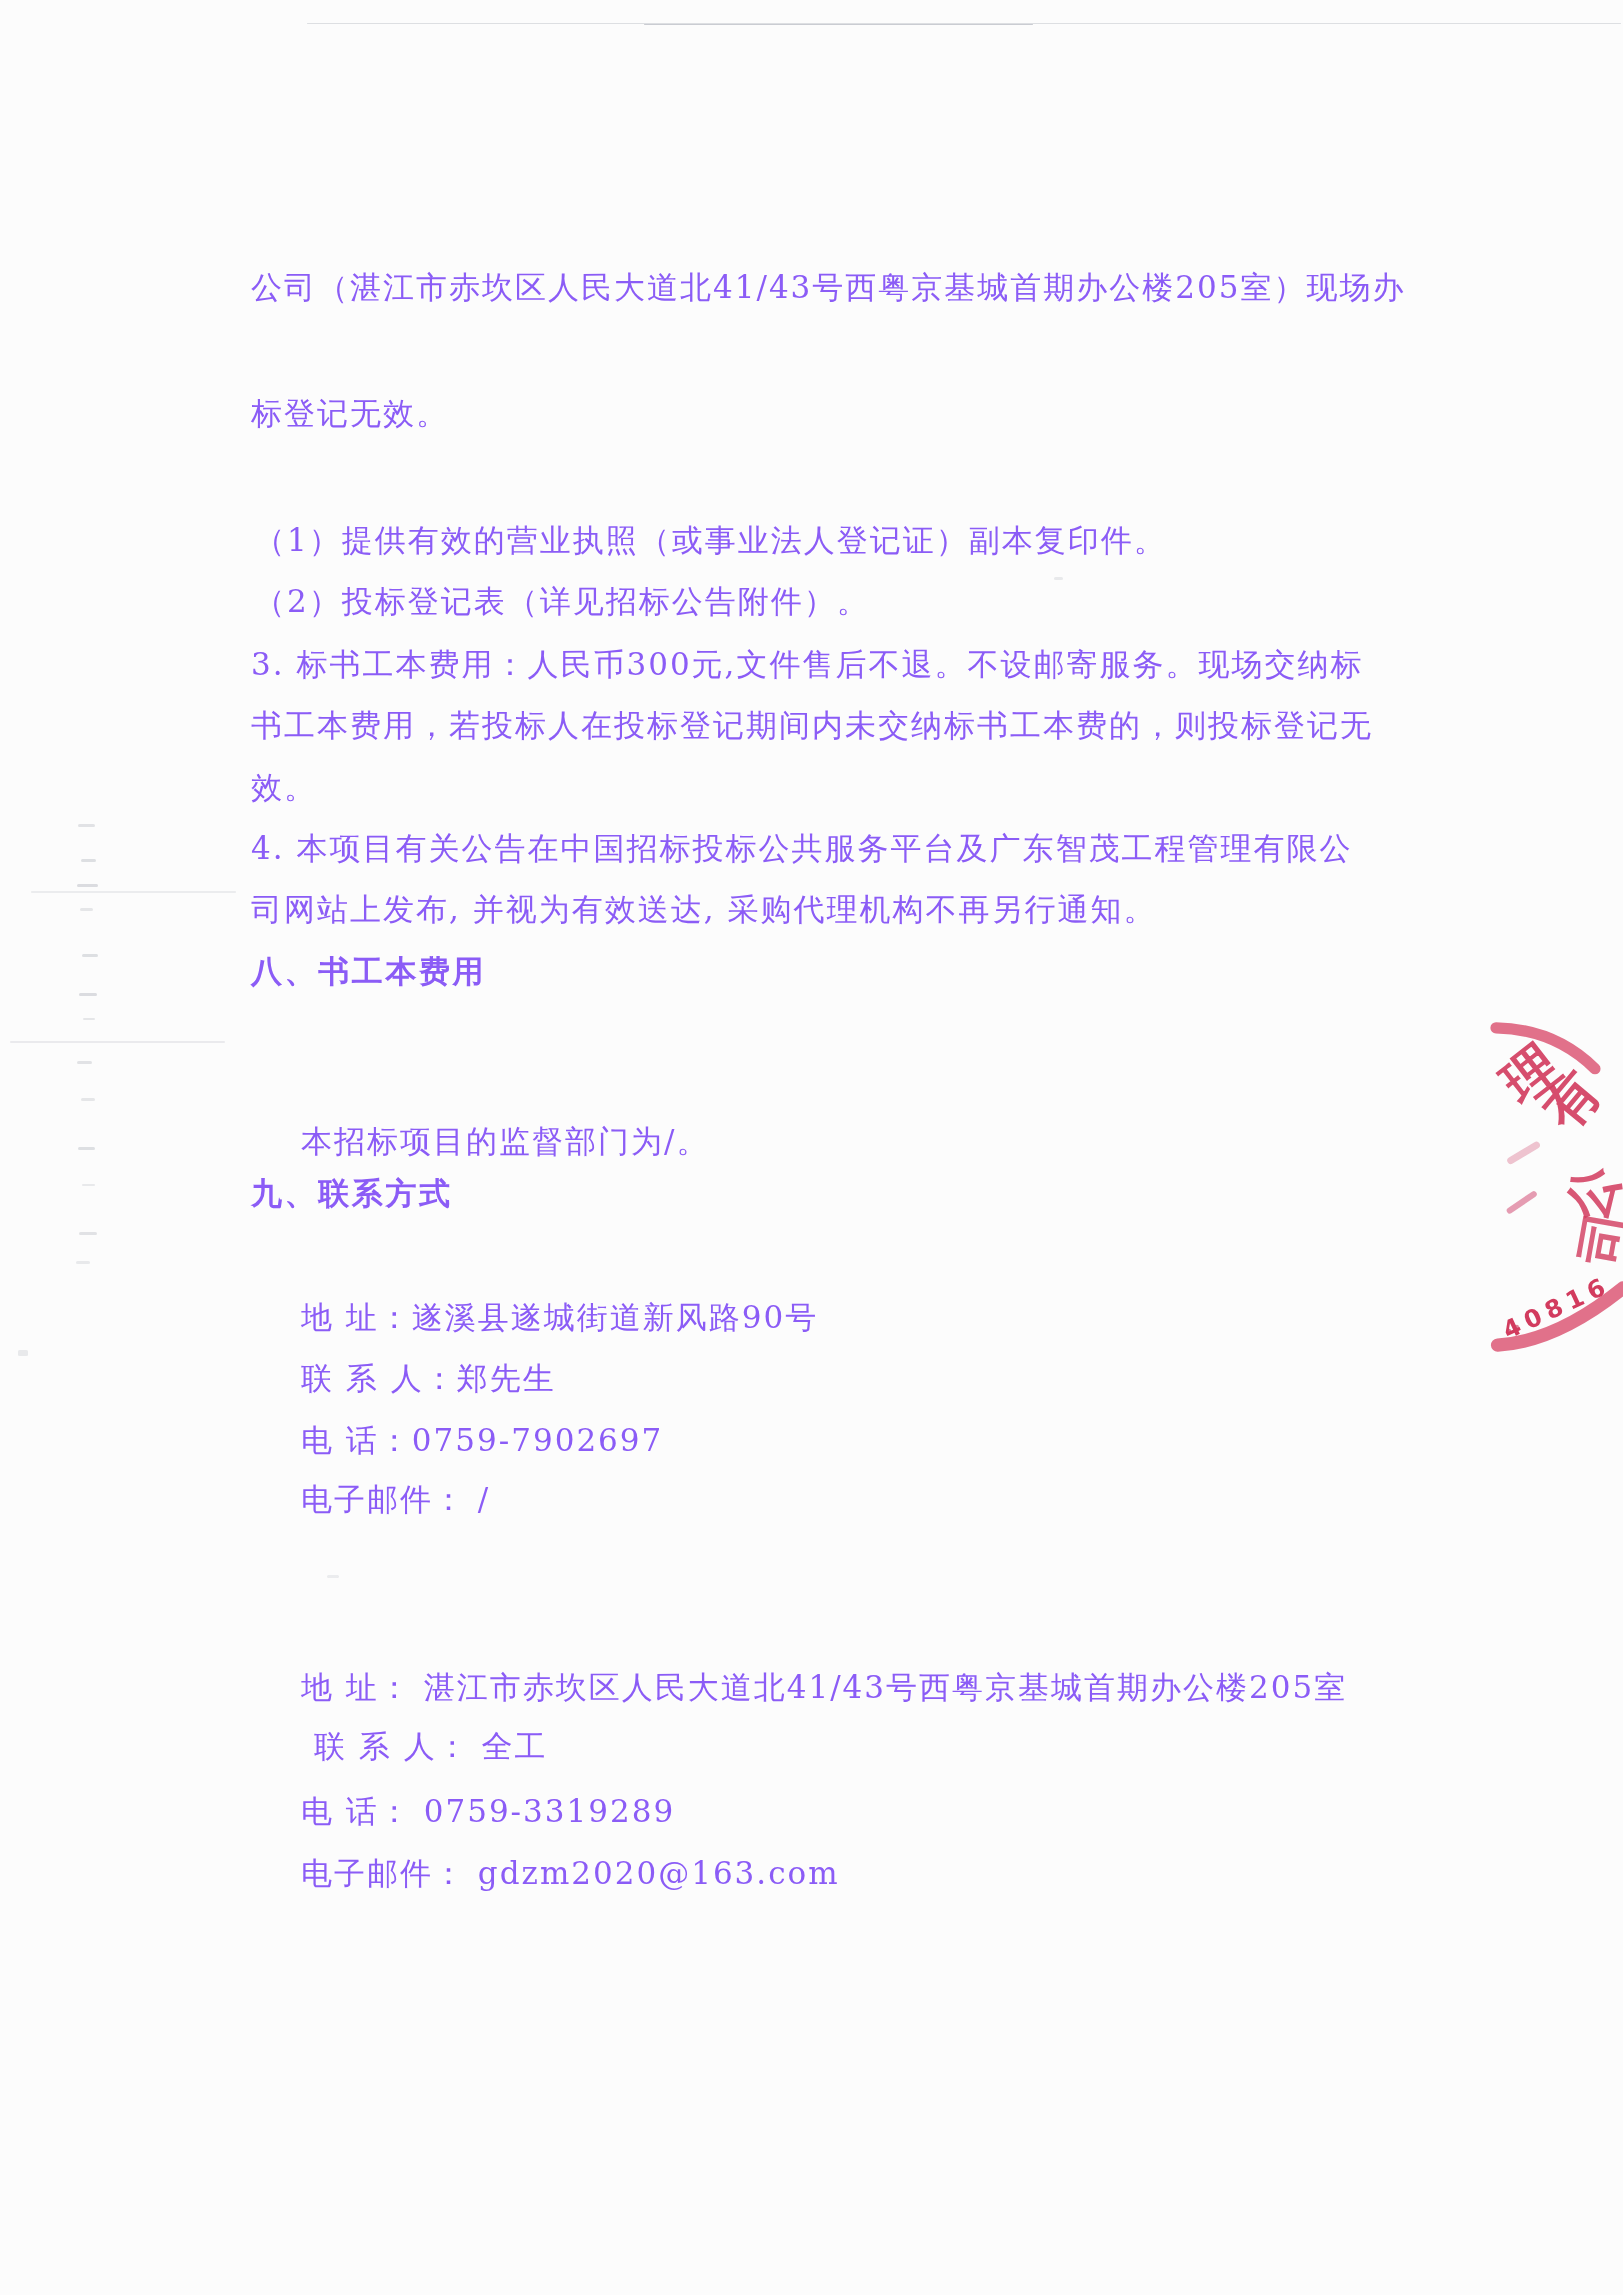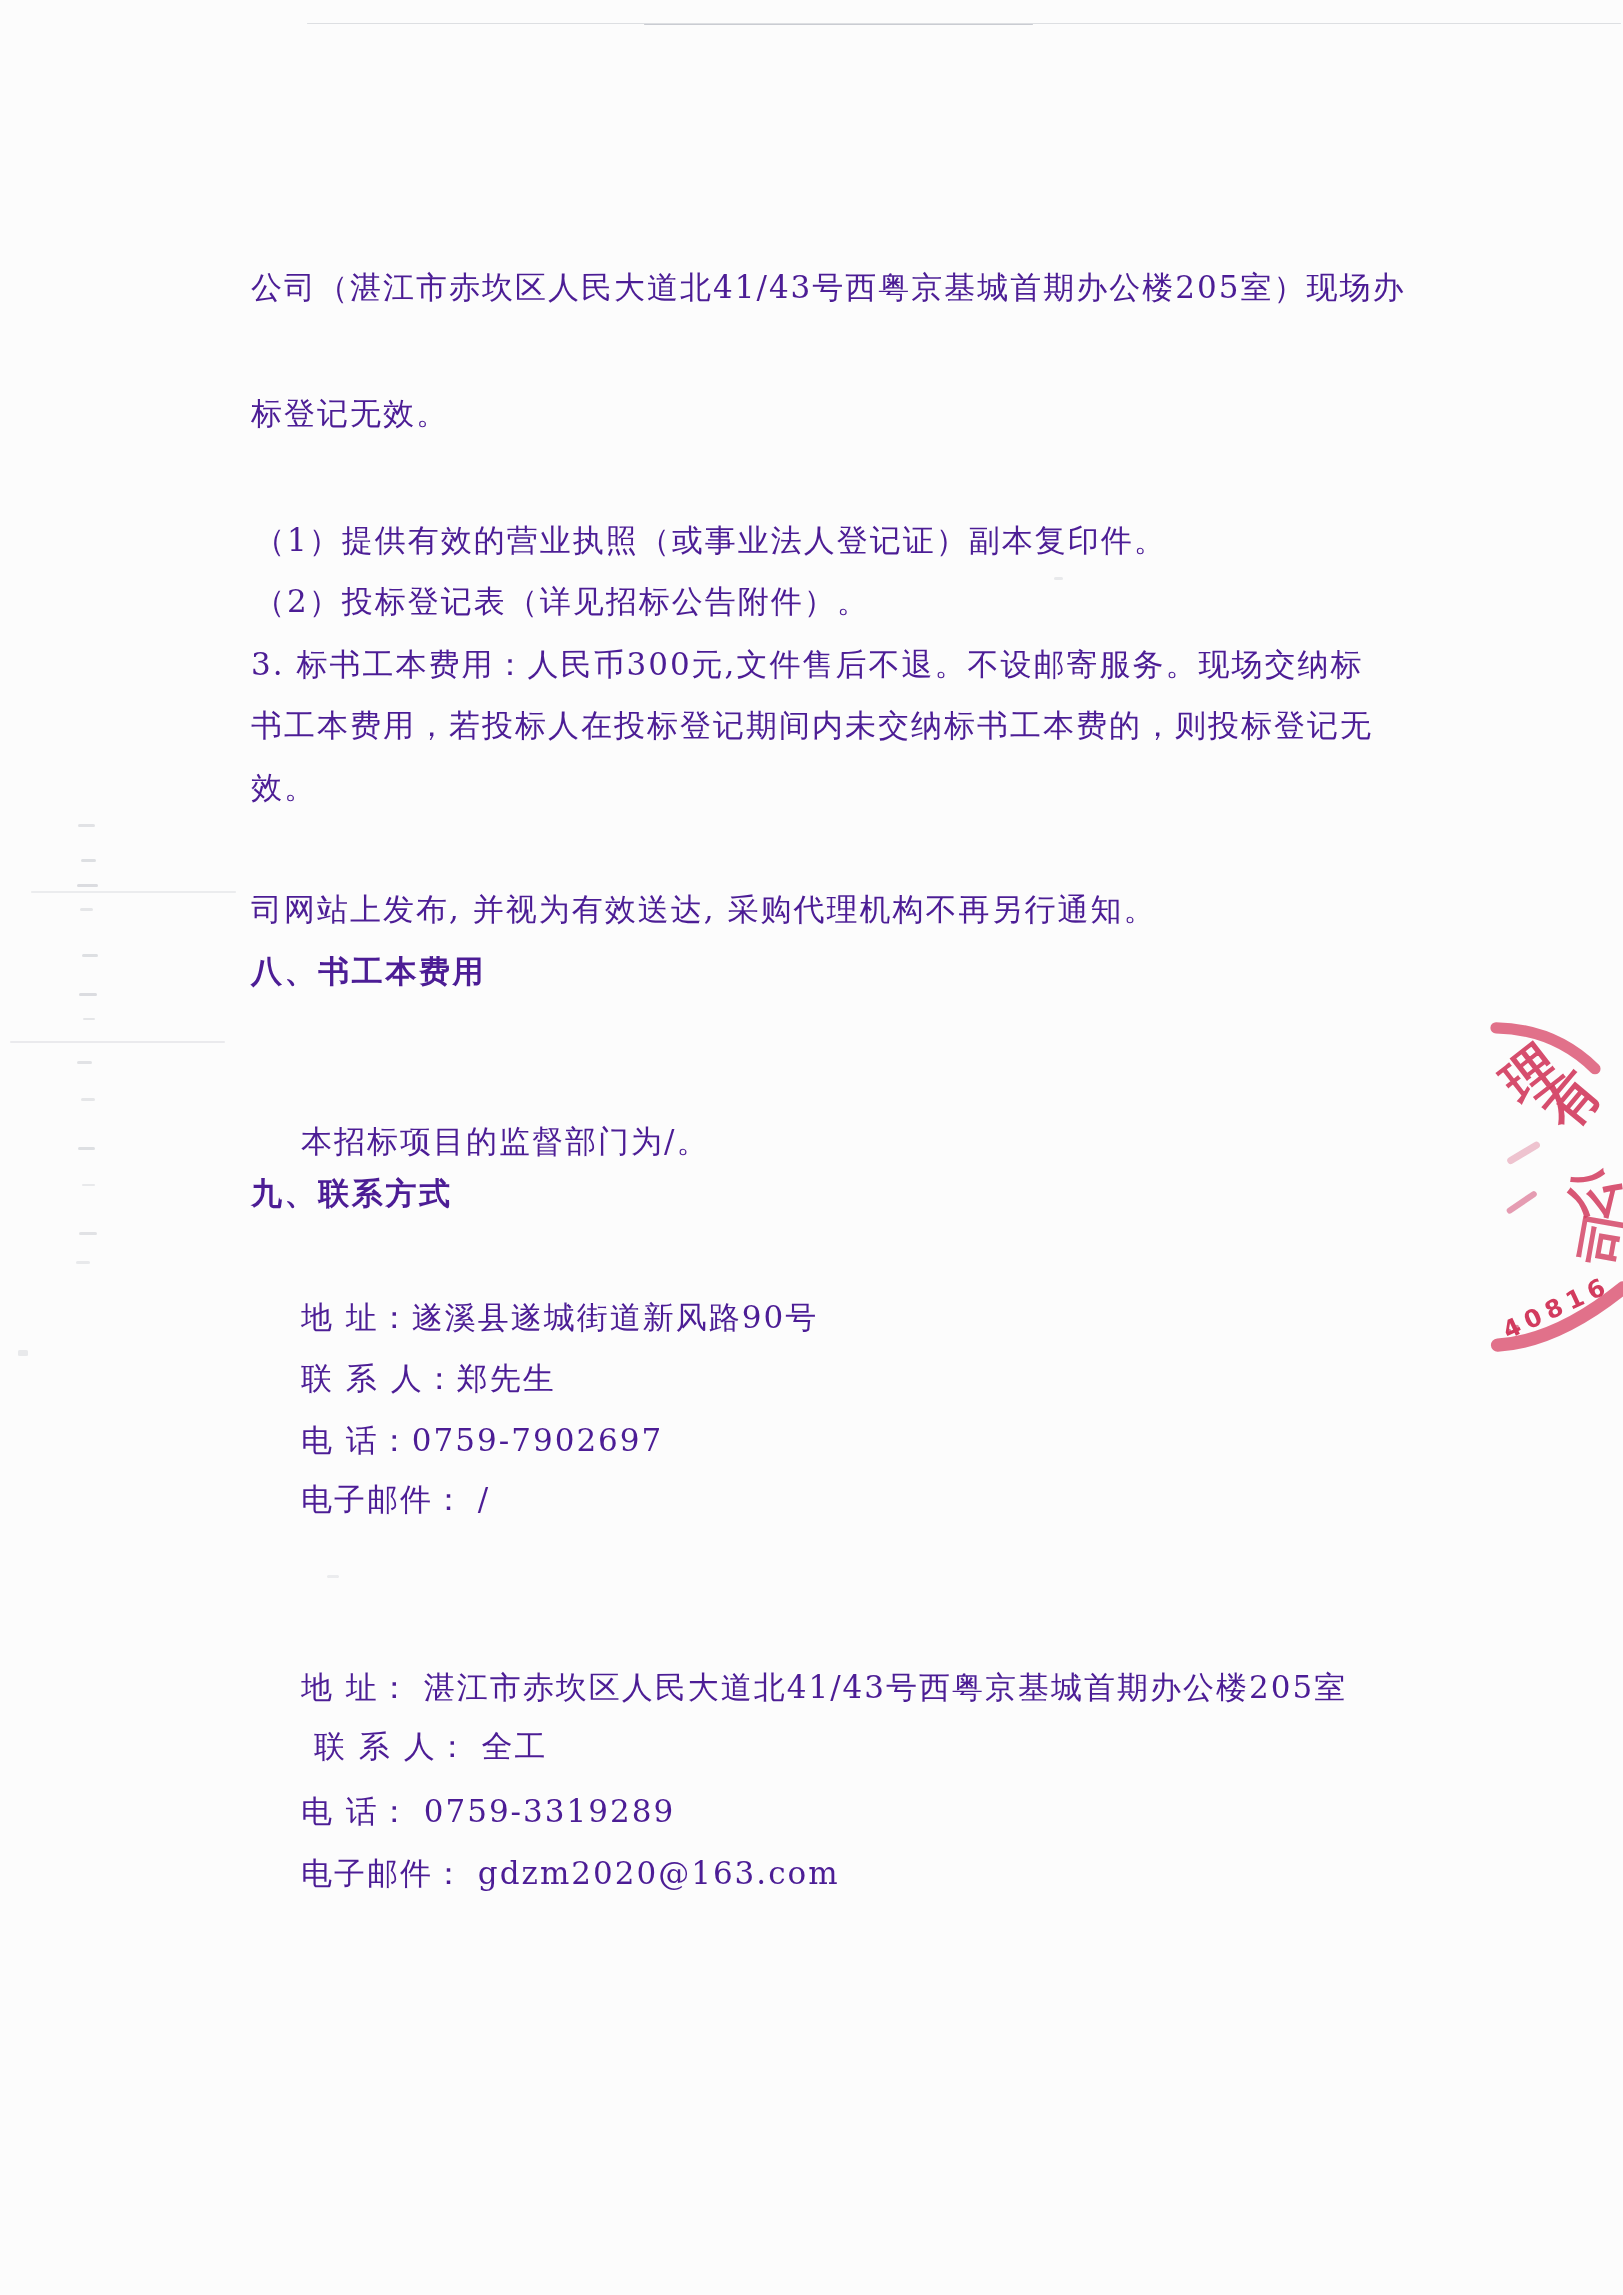--- a/index.html
+++ b/index.html
@@ -11,21 +11,21 @@
     position:relative;
     overflow:hidden;
   }
   .page{position:absolute;inset:0;background:#fcfcfc;}
   .ln{
     position:absolute;
     font-size:31px;
     line-height:37px;
     letter-spacing:2px;
     white-space:nowrap;
-    color:#4c1d95;
+    color:#8b5cf6;
   }
   .ln.b{font-weight:700;letter-spacing:2.6px;}
   .artifact{position:absolute;background:#b9bcc4;border-radius:1.5px;}
   .stamp-svg{position:absolute;top:1002px;right:0;}
   .stamp-svg text{
     font-family:"DejaVu Sans","Liberation Sans",sans-serif;
     font-weight:700;
     fill:#d23b5e;
   }
 </style>
@@ -55,20 +55,21 @@
   <div class="artifact" style="top:1575px;left:327px;width:12.3px;height:3.1px;opacity:.25"></div>
   <div class="artifact" style="top:1350px;left:18px;width:10.2px;height:6.1px;opacity:.3"></div>
 
   <div class="ln" style="top:269px;left:251px">公司（湛江市赤坎区人民大道北41/43号西粤京基城首期办公楼205室）现场办</div>
   <div class="ln" style="top:395px;left:251px">标登记无效。</div>
   <div class="ln" style="top:522px;left:254px">（1）提供有效的营业执照（或事业法人登记证）副本复印件。</div>
   <div class="ln" style="top:583px;left:254px">（2）投标登记表（详见招标公告附件）。</div>
   <div class="ln" style="top:646px;left:251px">3.  标书工本费用：人民币300元,文件售后不退。不设邮寄服务。现场交纳标</div>
   <div class="ln" style="top:707px;left:251px">书工本费用，若投标人在投标登记期间内未交纳标书工本费的，则投标登记无</div>
   <div class="ln" style="top:769px;left:251px">效。</div>
+  <div class="ln" style="top:830px;left:251px">4.  本项目有关公告在中国招标投标公共服务平台及广东智茂工程管理有限公</div>
   <div class="ln" style="top:891px;left:251px">司网站上发布, 并视为有效送达, 采购代理机构不再另行通知。</div>
   <div class="ln b" style="top:953px;left:251px">八、书工本费用</div>
   <div class="ln" style="top:1123px;left:301px">本招标项目的监督部门为/。</div>
   <div class="ln b" style="top:1175px;left:251px">九、联系方式</div>
   <div class="ln" style="top:1299px;left:301px">地      址：遂溪县遂城街道新风路90号</div>
   <div class="ln" style="top:1360px;left:301px">联  系  人：郑先生</div>
   <div class="ln" style="top:1422px;left:301px">电      话：0759-7902697</div>
   <div class="ln" style="top:1481px;left:301px">电子邮件： /</div>
   <div class="ln" style="top:1669px;left:301px">地      址：  湛江市赤坎区人民大道北41/43号西粤京基城首期办公楼205室</div>
   <div class="ln" style="top:1728px;left:314px">联  系  人：  全工</div>

